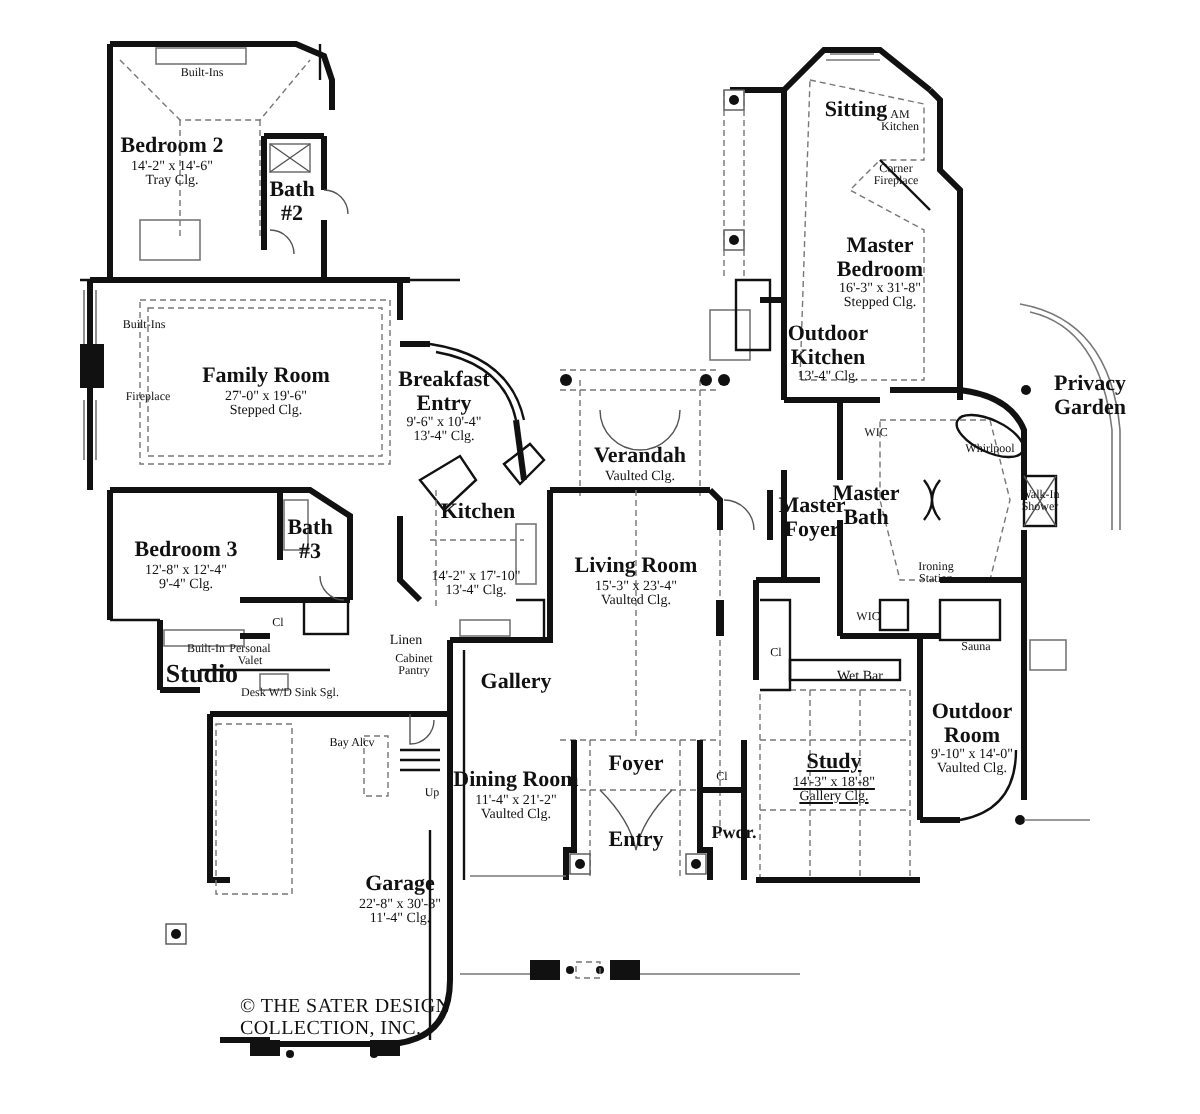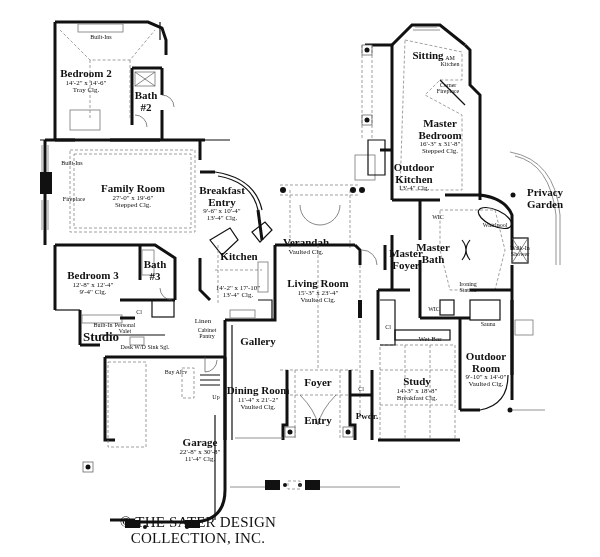--- a/index.html
+++ b/index.html
@@ -12,21 +12,21 @@
   .dash { stroke: #777; stroke-width: 0.7; fill: none; stroke-dasharray: 3 2; }
   .door { stroke: #555; stroke-width: 0.7; fill: none; }
   .col { fill: #111; }
   .colbox { fill: #fff; stroke: #555; stroke-width: 0.7; }
   .label { position: absolute; text-align: center; line-height: 1.05; white-space: nowrap; transform: translateX(-50%); }
   .room-name { font-weight: bold; font-size: 11px; display: block; }
   .room-dim { font-size: 7px; display: block; }
   .room-ceil { font-size: 7px; display: block; }
   .small { font-size: 6px; font-weight: normal; }
   .med { font-size: 7px; }
-  .copyright { position: absolute; left: 120px; top: 515px; font-size: 15px; line-height: 1.05; letter-spacing: 0.2px; text-align: center; }
+  .copyright { position: absolute; left: 120px; top: 499px; font-size: 10px; line-height: 1.05; letter-spacing: 0.2px; }
 </style>
 </head>
 <body>
 
 <svg id="plan" viewBox="0 0 600 557" xmlns="http://www.w3.org/2000/svg">
 
   <g>
     <path class="w" d="M55 22 L55 140"></path>
     <path class="w" d="M55 22 L148 22 L162 28 L166 40 L166 55"></path>
     <path class="wt" d="M160 22 L160 40"></path>
@@ -250,21 +250,21 @@
 </div>
 
 <div class="label" style="left:239px; top:251px;">
   <span class="room-name">Kitchen</span>
 </div>
 <div class="label" style="left:238px; top:285px;">
   <span class="room-dim">14'-2" x 17'-10"</span>
   <span class="room-ceil">13'-4" Clg.</span>
 </div>
 
-<div class="label" style="left:306px; top:223px;margin-top:14px;">
+<div class="label" style="left:320px; top:223px;">
   <span class="room-name">Verandah</span>
   <span class="room-ceil">Vaulted Clg.</span>
 </div>
 
 <div class="label" style="left:318px; top:278px;">
   <span class="room-name">Living Room</span>
   <span class="room-dim">15'-3" x 23'-4"</span>
   <span class="room-ceil">Vaulted Clg.</span>
 </div>
 
@@ -394,24 +394,24 @@
 <div class="label" style="left:388px; top:316px;">
   <span class="small">Cl</span>
 </div>
 <div class="label" style="left:488px; top:313px;">
   <span class="small">Sauna</span>
 </div>
 <div class="label" style="left:430px; top:328px;">
   <span class="med">Wet Bar</span>
 </div>
 
-<div class="label" style="left:417px; top:376px;">
+<div class="label" style="left:417px; top:376px;text-decoration:underline;">
   <span class="room-name">Study</span>
   <span class="room-dim">14'-3" x 18'-8"</span>
-  <span class="room-ceil">Breakfast Clg.</span>
+  <span class="room-ceil">Gallery Clg.</span>
 </div>
 <div class="label" style="left:486px; top:351px;">
   <span class="room-name">Outdoor</span>
   <span class="room-name">Room</span>
   <span class="room-dim">9'-10" x 14'-0"</span>
   <span class="room-ceil">Vaulted Clg.</span>
 </div>
 
 <div class="copyright">
   <span style="display:block">© THE SATER DESIGN</span>

